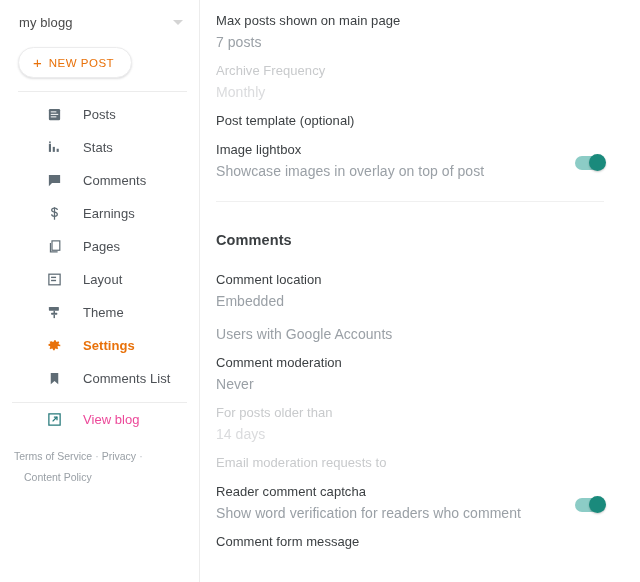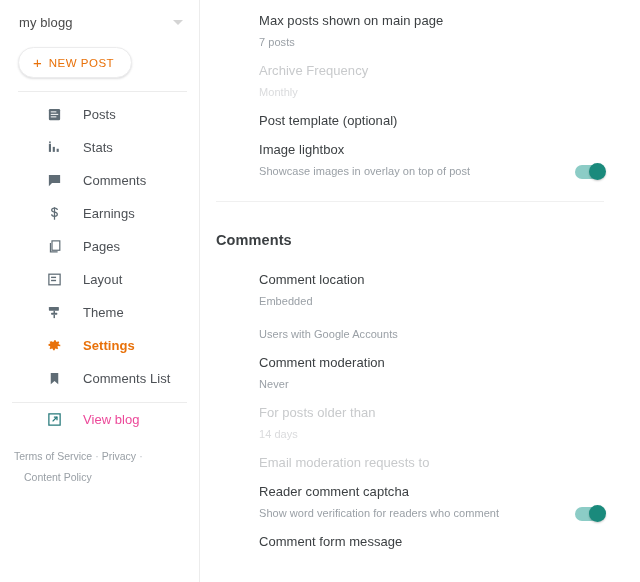--- a/index.html
+++ b/index.html
@@ -142,41 +142,40 @@
   #main {
     flex: 1;
     height: 582px;
     padding: 0 22px 0 16px;
     overflow: hidden;
   }
 
   .row {
     padding: 12px 0 0 0;
     position: relative;
-    margin-left: 43px;
   }
   .row-title {
     font-size: 13px;
     color: #3c4043;
     letter-spacing: .05px;
     line-height: 17px;
   }
   .row-value {
-    font-size: 11px;
+    font-size: 14px;
     color: #9aa0a6;
     letter-spacing: .05px;
     line-height: 16px;
     margin-top: 5px;
   }
   .row.disabled .row-title { color: #c8cacc; }
   .row.disabled .row-value { color: #dadbdd; }
 
   .row.with-toggle {
     display: flex;
-    align-items: flex-end;
+    align-items: center;
     justify-content: space-between;
   }
   .row-texts { flex: 1; }
 
   .toggle {
     position: relative;
     width: 30px;
     height: 14px;
     border-radius: 7px;
     background: #8cccc6;

